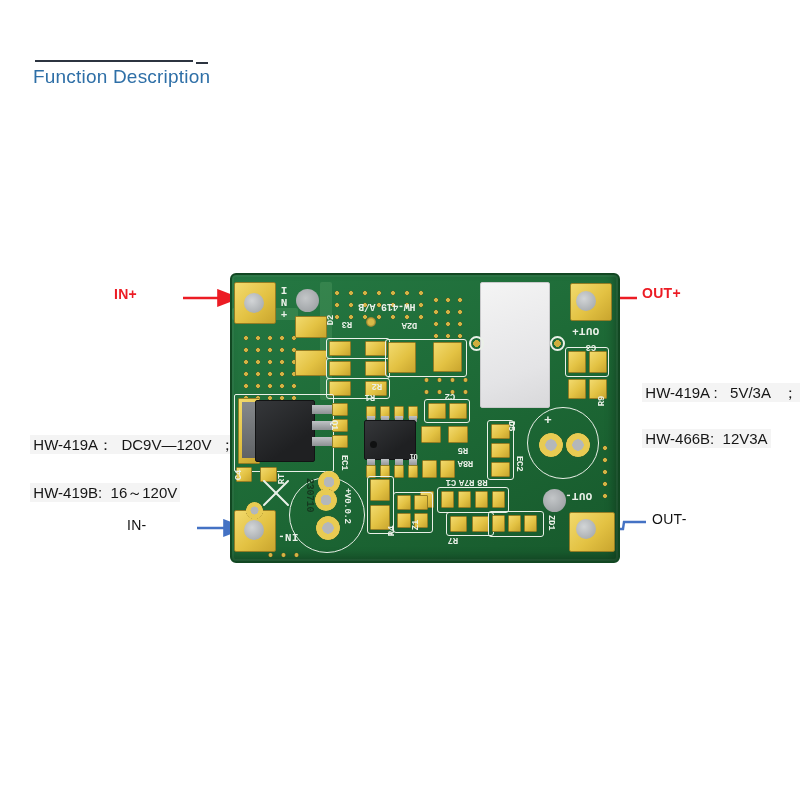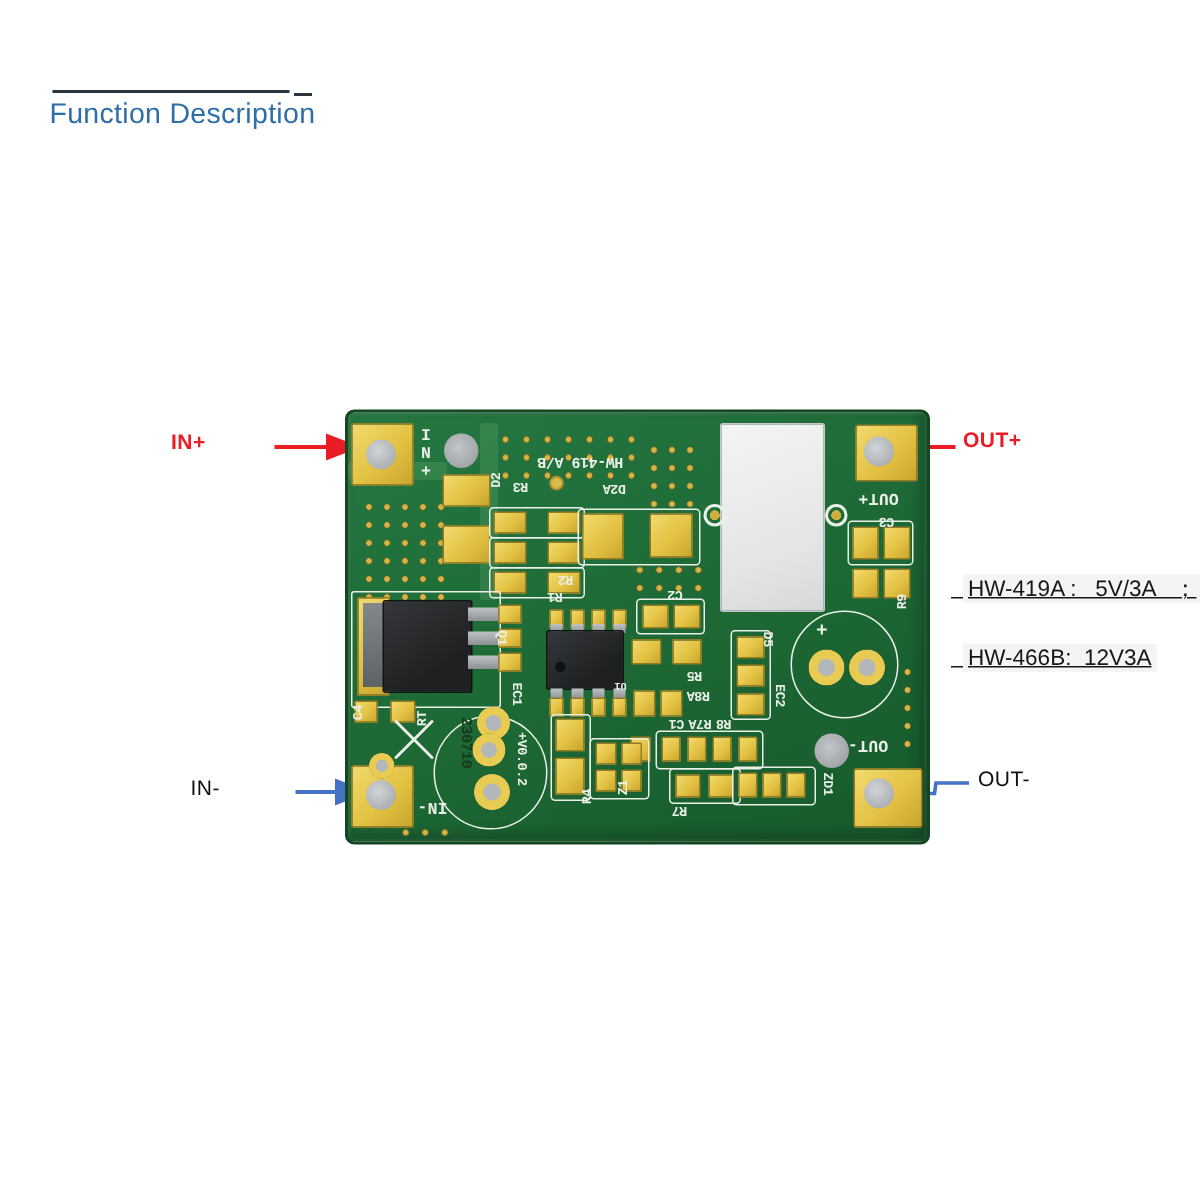--- a/index.html
+++ b/index.html
@@ -73,23 +73,24 @@
   .row{display:flex;gap:3px;}
 </style>
 </head>
 <body>
 
 <div class="title-line"></div>
 <div class="title-dash"></div>
 <div class="page-title">Function Description</div>
 
 <div class="spec" style="left:22px;top:409px;">
-  <br>
+  <span>HW-419A：  DC9V—120V  ；</span><br>
+  <span>HW-419B:  16～120V</span>
 </div>
-<div class="spec" style="left:634px;top:358px;line-height:23px;text-decoration:underline;">
+<div class="spec" style="left:634px;top:358px;line-height:23px;">
   <span>HW-419A :   5V/3A   ；</span><br>
   <span>HW-466B:  12V3A</span>
 </div>
 
 <div class="ann red" style="left:114px;top:286px;">IN+</div>
 <div class="ann red" style="left:642px;top:285px;">OUT+</div>
 <div class="ann dark" style="left:127px;top:517px;">IN-</div>
 <div class="ann dark" style="left:652px;top:511px;">OUT-</div>
 
 <svg class="ann-layer" width="800" height="800" viewBox="0 0 800 800">

